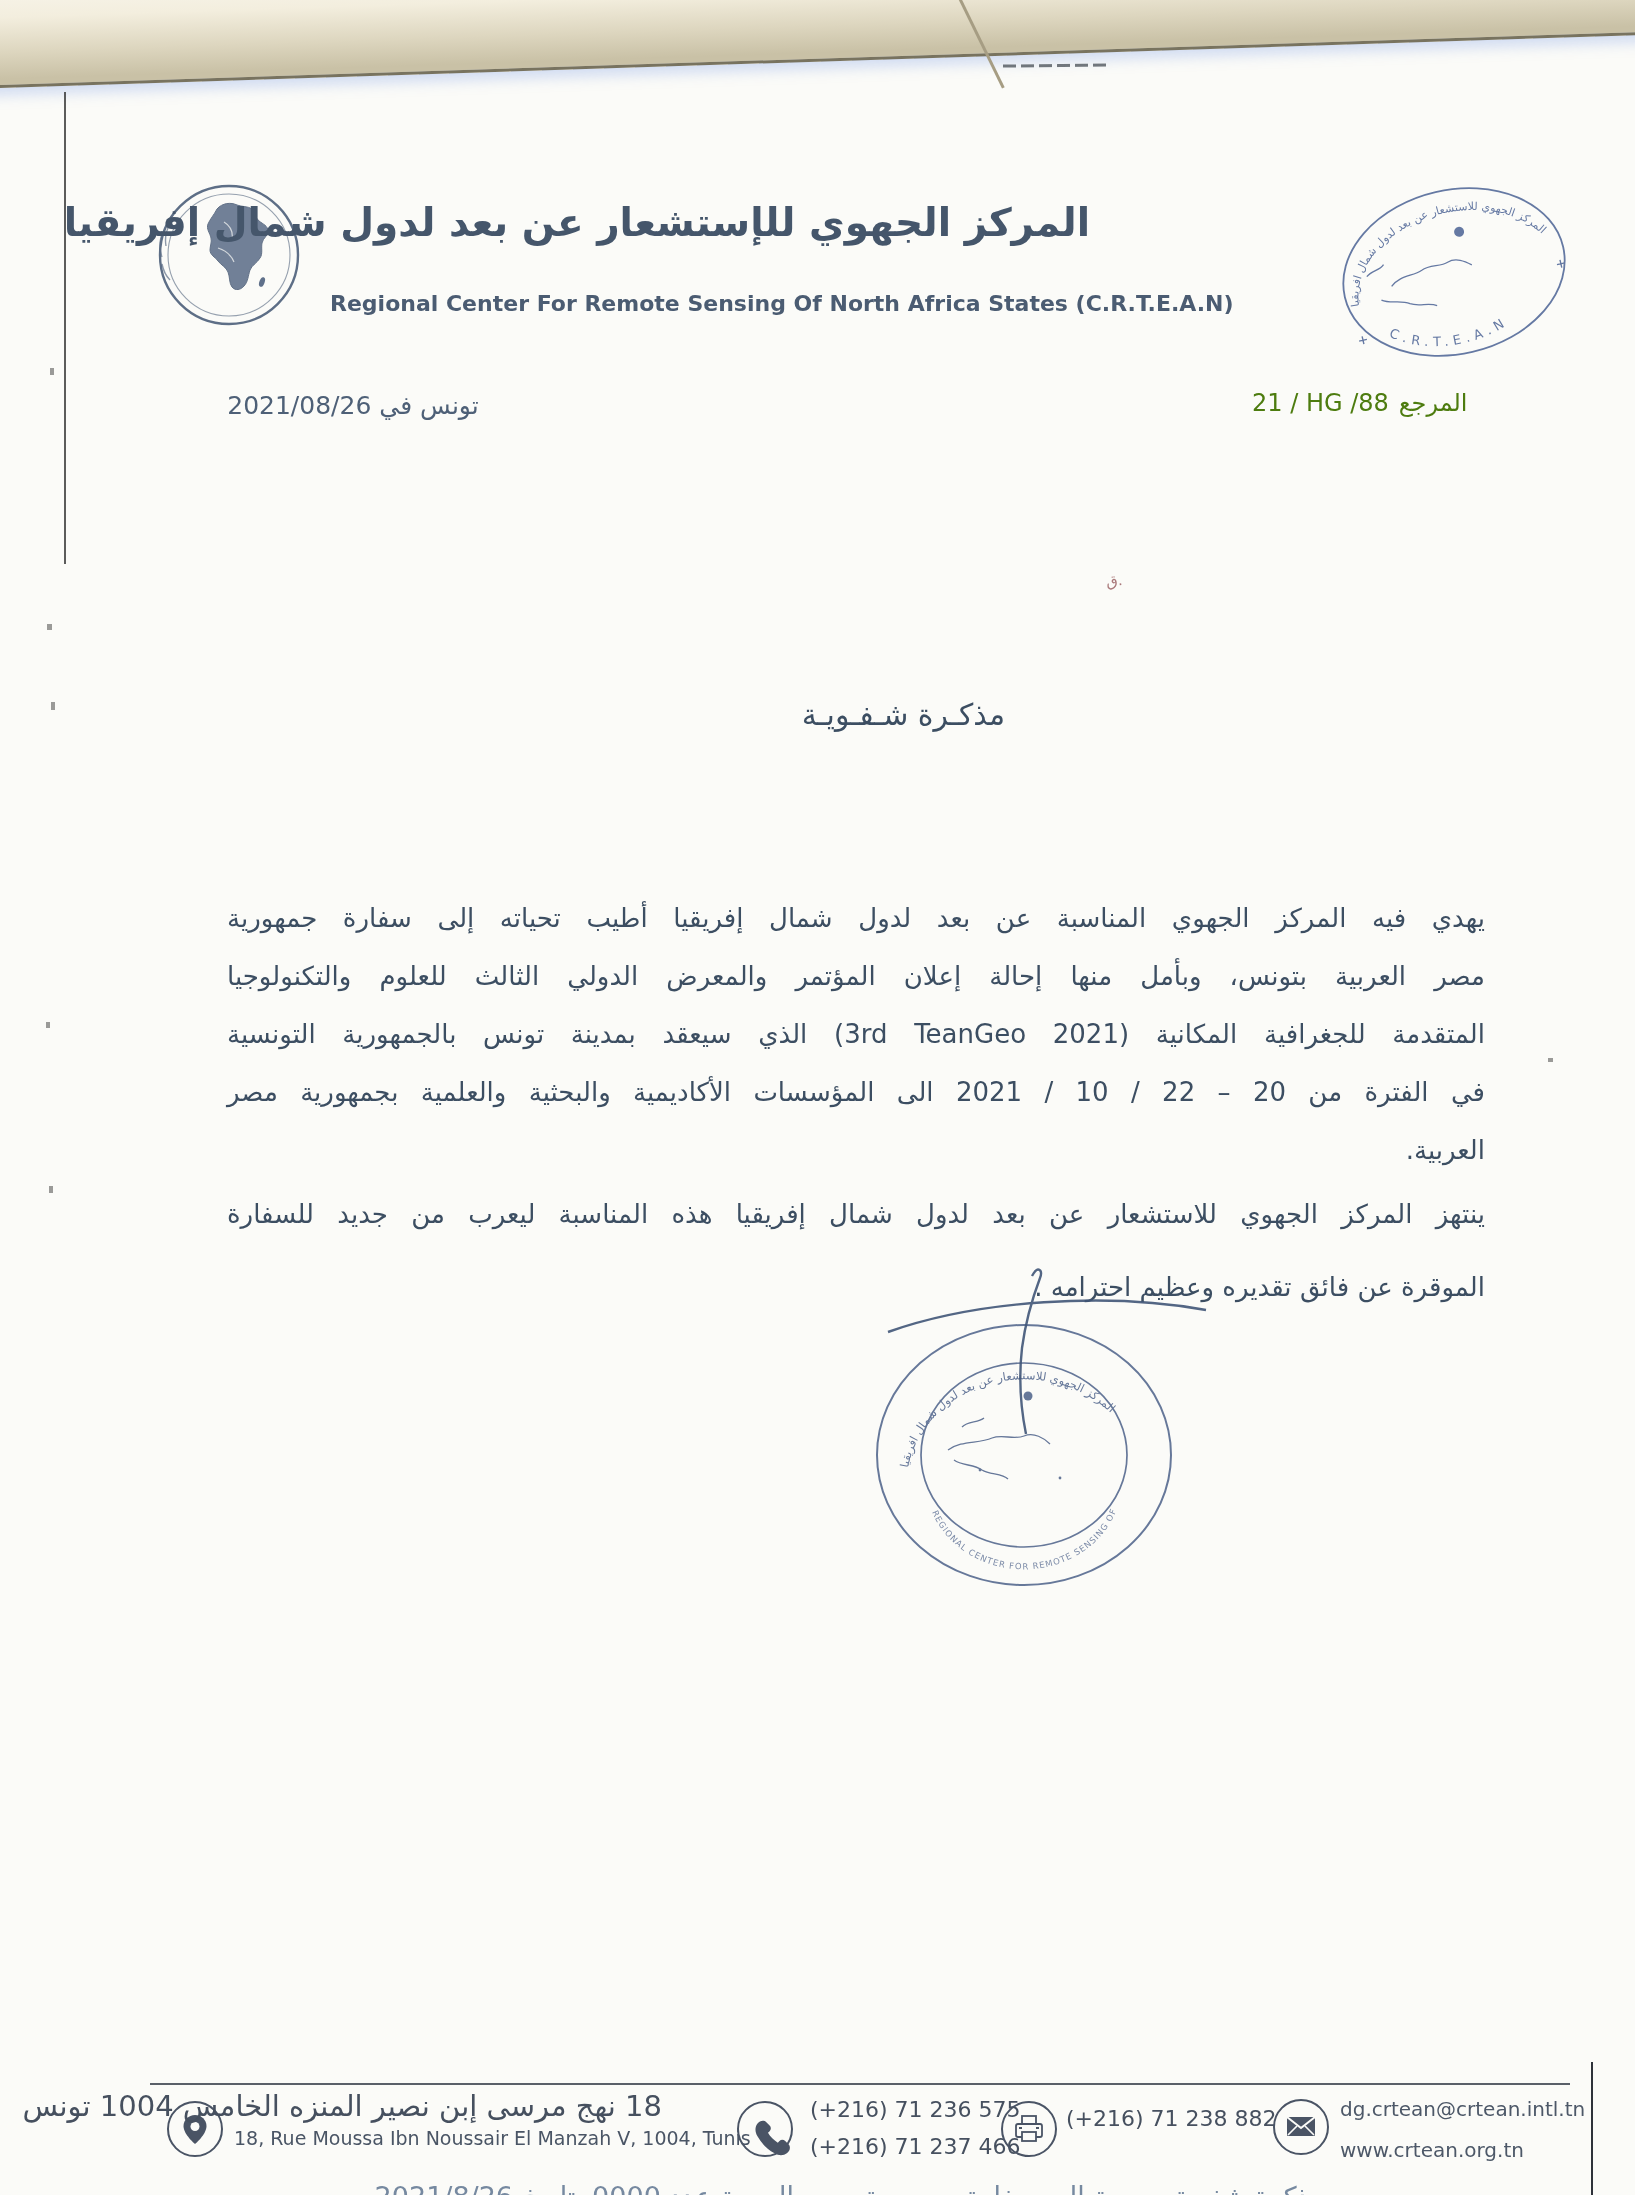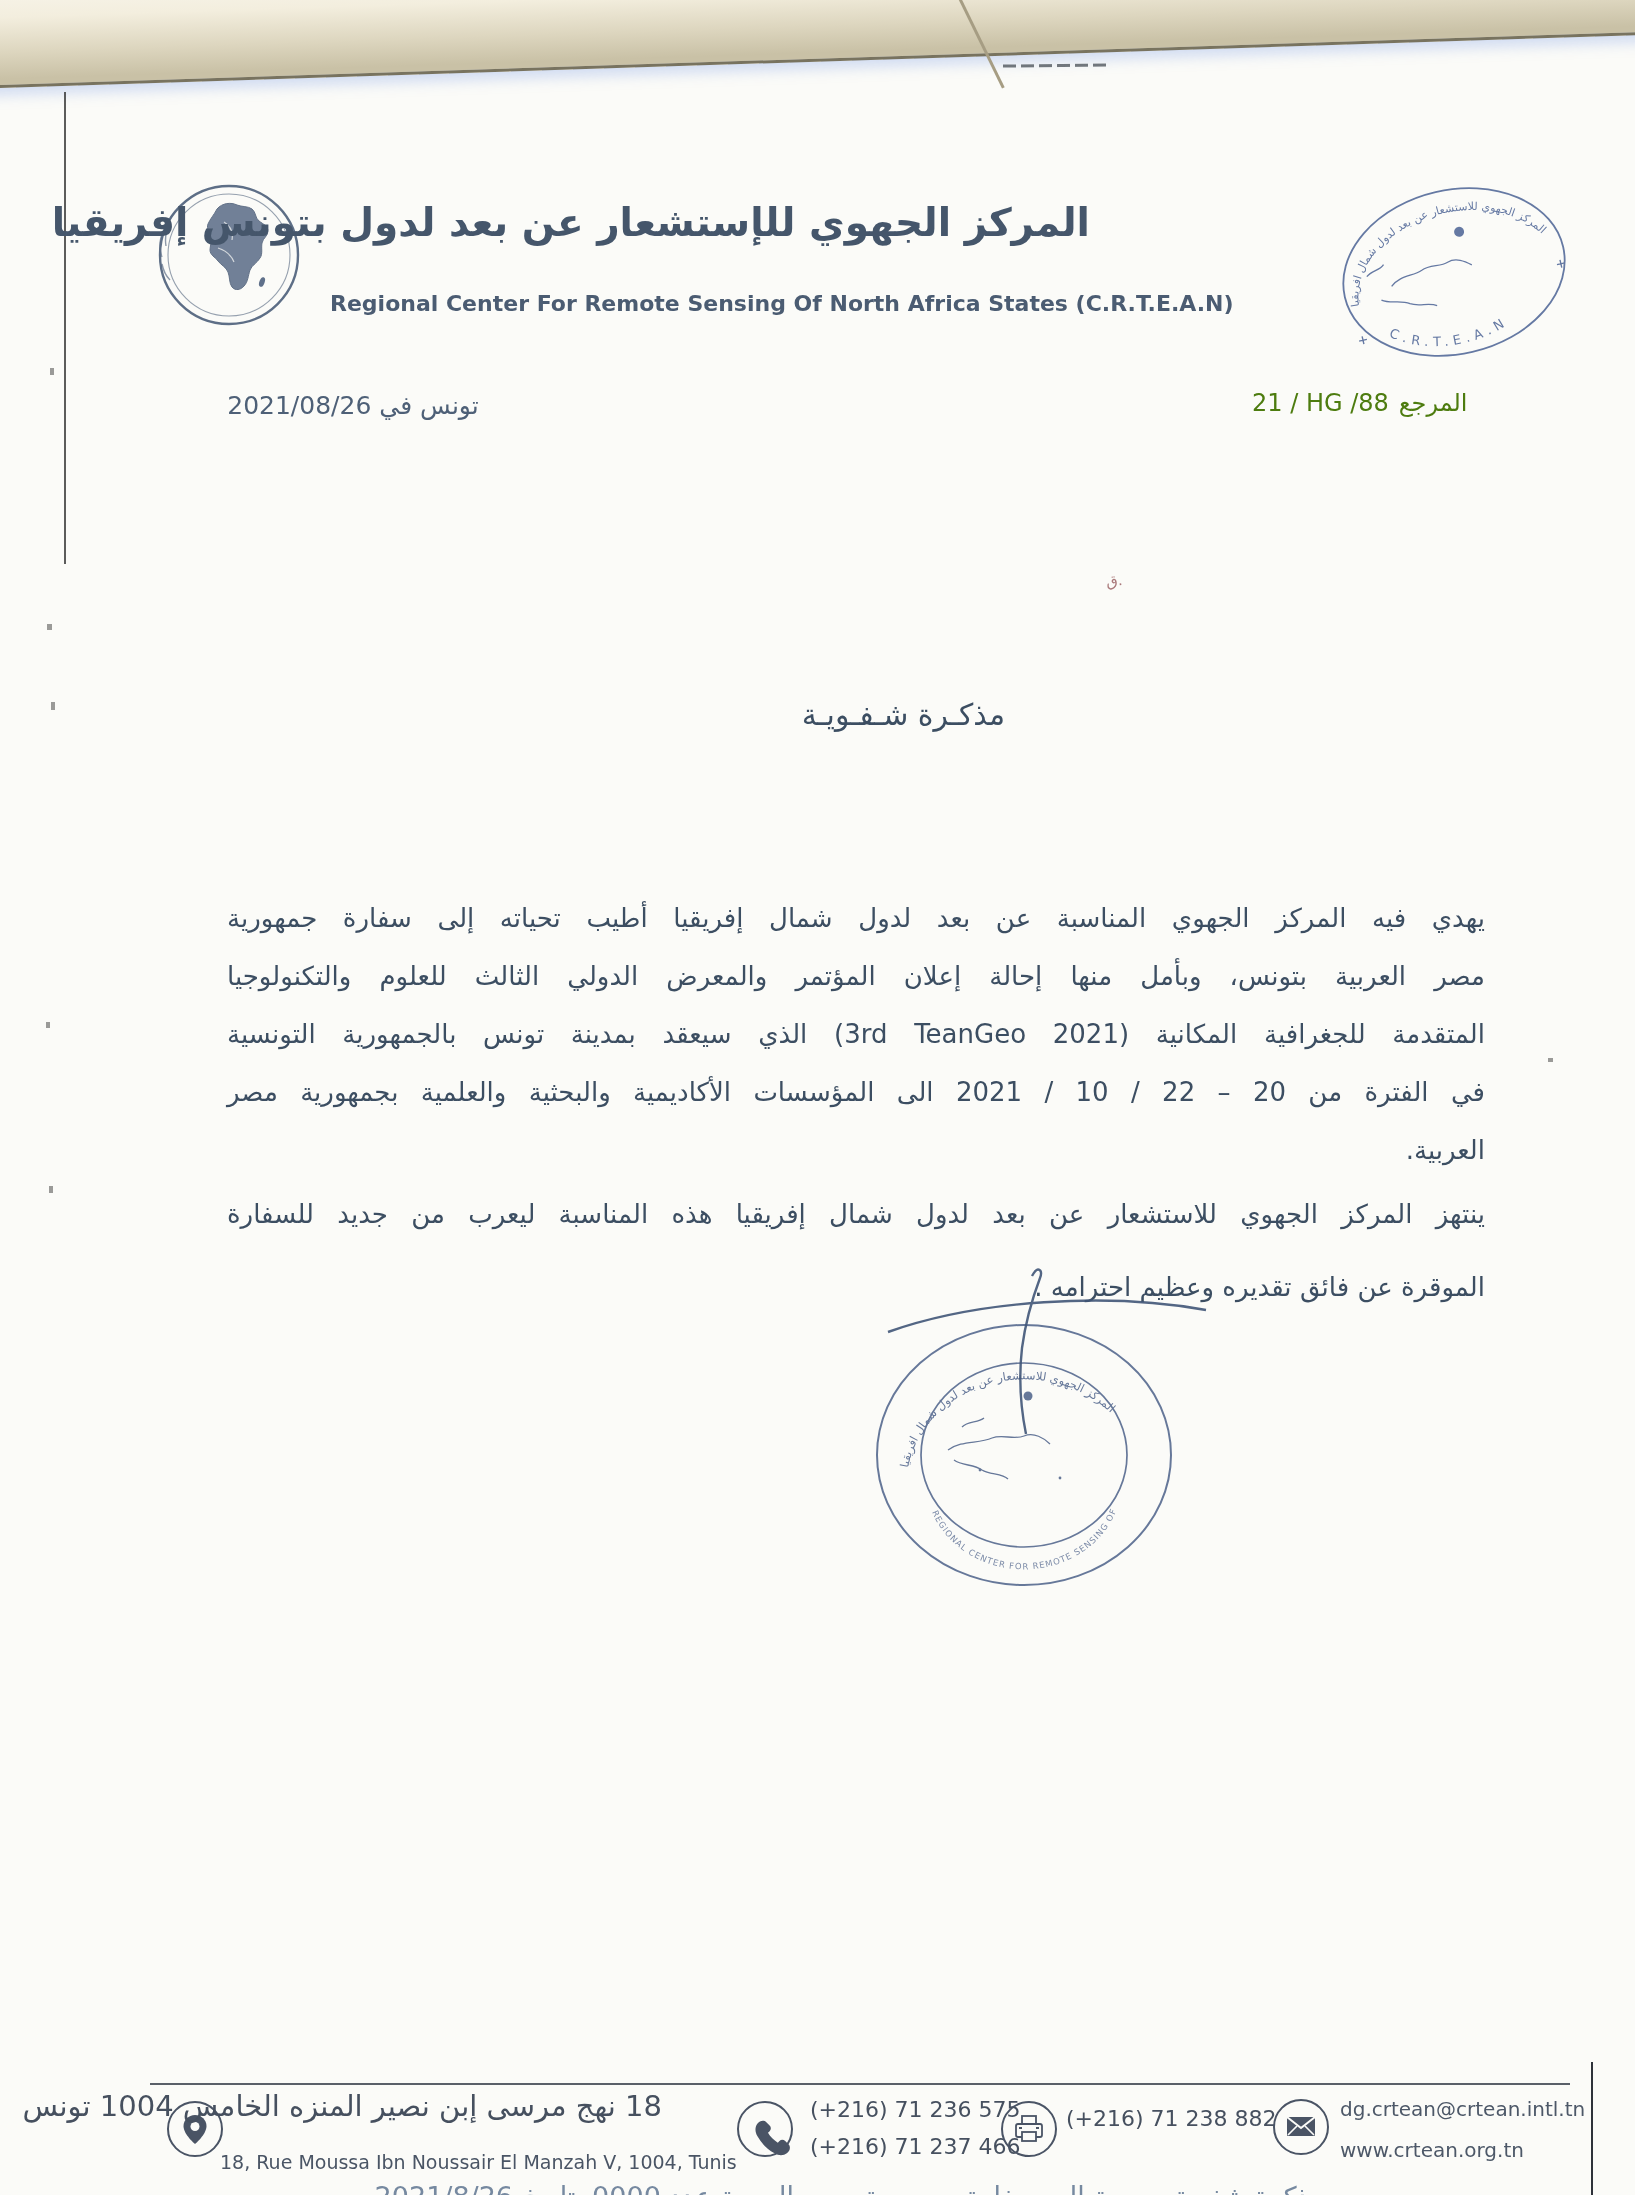--- a/index.html
+++ b/index.html
@@ -60,21 +60,21 @@
   
   .seal{position:absolute; left:852px; top:1300px; opacity:.92;}
   .signature{position:absolute; left:858px; top:1266px;}
 
   
   .footer-line{position:absolute; left:150px; top:2083px; width:1420px; height:2px;
     background:#3d4450; opacity:.85;}
   .f-icon{position:absolute;}
   .address-ar{position:absolute; left:230px; top:2089px; width:432px; direction:rtl;
     text-align:right; font-size:29px; color:#46505f; white-space:nowrap;}
-  .address-en{position:absolute; left:220px; top:2127px; font-size:19px; color:#4a5565; white-space:nowrap;margin-top:24px;}
+  .address-en{position:absolute; left:234px; top:2127px; font-size:19px; color:#4a5565; white-space:nowrap;}
   .phones{position:absolute; left:810px; top:2091px; font-size:22px; color:#46505f; line-height:37px;}
   .fax-num{position:absolute; left:1066px; top:2106px; font-size:22px; color:#46505f;}
   .emails{position:absolute; left:1340px; top:2089px; font-size:20px; color:#4d5868; line-height:41px;}
 
   .bottom-cut{position:absolute; left:350px; top:2181px; width:1000px; height:14px;
     overflow:hidden; direction:rtl; text-align:center; font-size:27px; color:#687d97; opacity:.9;}
 </style>
 </head>
 <body>
 
@@ -97,21 +97,21 @@
     <svg width="156" height="156" viewBox="0 0 156 156">
       <circle cx="79" cy="77" r="69" fill="none" stroke="#5d6e86" stroke-width="2.4"></circle>
       <circle cx="79" cy="77" r="61" fill="none" stroke="#5d6e86" stroke-width="1.1" opacity=".65"></circle>
       <path d="M67,31 c5,-6 14,-7 20,-4 c5,2 11,1 15,4 c4,3 3,9 7,12 c4,3 9,5 9,10 c0,5 -5,7 -6,12 c-1,5 1,11 -2,15 c-3,5 -8,7 -10,12 c-2,6 -2,12 -6,16 c-3,4 -9,5 -12,1 c-3,-4 -2,-10 -4,-15 c-2,-5 -7,-7 -10,-11 c-3,-4 -8,-6 -8,-11 c0,-4 2,-8 1,-12 c-1,-5 -5,-9 -3,-14 c2,-5 6,-9 9,-15 z" fill="#5f708a" opacity=".88" stroke="#4d5e78" stroke-width="1"></path>
       <path d="M74,44 q10,6 8,18 M68,70 q12,4 16,14" stroke="#fbfbf8" stroke-width="1.2" fill="none" opacity=".7"></path>
       <ellipse cx="112" cy="104" rx="2.6" ry="5" fill="#5f708a" transform="rotate(20 112 104)"></ellipse>
       <path d="M14,52 q-7,13 -2,27 M20,46 q-6,10 -4,22 M12,86 q2,10 8,16" stroke="#5d6e86" stroke-width="1.4" fill="none" opacity=".7"></path>
     </svg>
   </div>
 
-  <div class="org-name-ar">المركز الجهوي للإستشعار عن بعد لدول بتونس إفريقيا</div>
+  <div class="org-name-ar">المركز الجهوي للإستشعار عن بعد لدول شمال إفريقيا</div>
   <div class="org-name-en">Regional Center For Remote Sensing Of North Africa States (C.R.T.E.A.N)</div>
 
   <div class="hstamp">
     <svg width="272" height="208" viewBox="0 0 272 208">
       <defs>
         <path id="arcT" d="M36,114 A102,74 0 0 1 236,96"></path>
         <path id="arcB" d="M58,150 A94,64 0 0 0 216,136"></path>
       </defs>
       <g transform="rotate(-13 136 102)" stroke="#6579a3" fill="none">
         <ellipse cx="136" cy="102" rx="112" ry="82" stroke-width="1.8"></ellipse>

